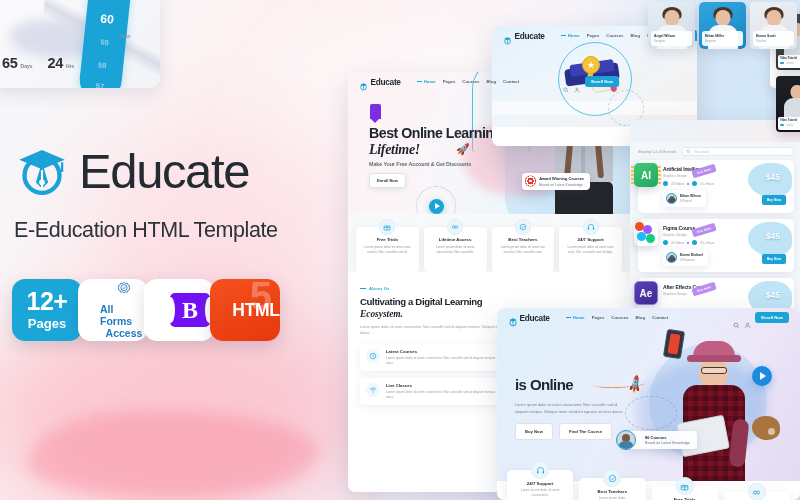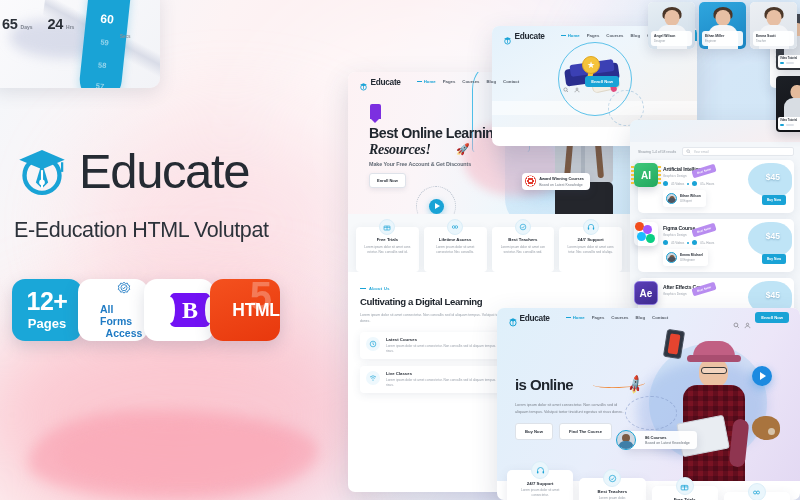--- a/index.html
+++ b/index.html
@@ -139,21 +139,21 @@
   .cd-diag {
     position: absolute; right: -30px; top: -24px; width: 150px; height: 150px;
     background: linear-gradient(200deg, rgba(230,232,240,0) 45%, rgba(208,212,226,0.75) 50%, rgba(230,232,240,0) 56%);
     transform: rotate(8deg);
   }
   .cd-nums {
     position: absolute; left: 10px; top: 26px; display: flex;
     align-items: baseline; gap: 4px; font-size: 0;
   }
   .cd-unit { display: flex; align-items: baseline; margin-right: 11px; }
-  .cd-val { font-size: 14.5px; font-weight: 700; color: #2b3038; letter-spacing: -0.3px;}
+  .cd-val { font-size: 14.5px; font-weight: 700; color: #2b3038; letter-spacing: -0.3px; margin-top: 39px;}
   .cd-lab { font-size: 5px; color: #7e848f; margin-left: 3px; font-weight: 700; }
   .cd-arc {
     position: absolute; left: 92px; top: -14px; width: 42px; height: 126px;
     background: #19a3d6; border-radius: 50% / 18%;
     transform: rotate(6deg);
     box-shadow: 0 3px 10px rgba(25,163,214,0.28);
   }
   .cd-arc span {
     position: absolute; left: 0; width: 100%; text-align: center;
     color: rgba(255,255,255,0.52); font-size: 7.5px; font-weight: 700;
@@ -717,21 +717,21 @@
                 <circle cx="12" cy="8" r="4" fill="none" stroke="#444" stroke-width="2.4"></circle>
                 <path d="M4 21c0-4.5 3.6-7 8-7s8 2.5 8 7" fill="none" stroke="#444" stroke-width="2.4"></path>
               </svg>
           </span>
           <span class="nav-btn">Enroll Now</span>
         </div>
       </div>
 
       <div class="a-tag"></div>
       <div class="a-h1">Best Online Learning</div>
-      <div class="a-h1-it">Resources!</div>
+      <div class="a-h1-it">Lifetime!</div>
       <div class="a-rocket">🚀</div>
       <div class="a-sub">Make Your Free Account &amp; Get Discounts</div>
       <div class="a-cta">Enroll Now</div>
 
       <div class="a-play-ring">
         <div class="a-play"></div>
       </div>
 
       <div class="a-obj a-o1"></div>
       <div class="a-obj a-o2"></div>
@@ -799,20 +799,21 @@
             </svg>
           </div>
         <div class="ct">24/7 Support</div>
         <div class="cd">Lorem ipsum dolor sit amet cons tetur. Nec convallis sed id aliqu.</div>
       </div>
     </div>
 
     <div class="a-about">
       <div class="a-eyebrow">About Us</div>
       <div class="a-h2">Cultivating a Digital Learning</div>
+      <div class="a-h2-it">Ecosystem.</div>
       <div class="a-p">Lorem ipsum dolor sit amet consectetur. Non convallis sed id aliquam tempus. Volutpat tortor tincidunt egestas sit risus donec.</div>
 
       <div class="a-feat">
         <div class="fic">
             <svg viewBox="0 0 24 24" width="8" height="8">
               <circle cx="12" cy="12" r="8.5" fill="none" stroke="#19a3d6" stroke-width="2"></circle>
               <path d="M12 7v5.5l3.5 2" fill="none" stroke="#19a3d6" stroke-width="2"></path>
             </svg>
           </div>
         <div>
@@ -1176,21 +1177,21 @@
           <circle cx="32" cy="37" r="20" fill="none" stroke="#19a3d6" stroke-width="5"></circle>
           <path d="M6 19l26-11 26 11-26 11z" fill="#19a3d6"></path>
           <path d="M55 22v11" stroke="#19a3d6" stroke-width="2.6" fill="none"></path>
           <path d="M32 22 L25 45 L32 52 L39 45 Z" fill="#19a3d6"></path>
           <path d="M32 31 L32 52" stroke="#ffffff" stroke-width="2.4"></path>
           <circle cx="32" cy="45" r="3.2" fill="#ffffff"></circle>
         </svg>
       </span>
       <span class="brand-name">Educate</span>
     </div>
-    <div class="brand-sub">E-Education HTML Volutpat</div>
+    <div class="brand-sub">E-Education HTML Template</div>
   </div>
 
   <div id="badges">
     <div class="badge badge-pages">
       <span class="n">12+</span>
       <span class="t">Pages</span>
     </div>
     <div class="badge badge-forms">
       <span style="margin-bottom:2px">
         <svg viewBox="0 0 24 24" width="16" height="16">

